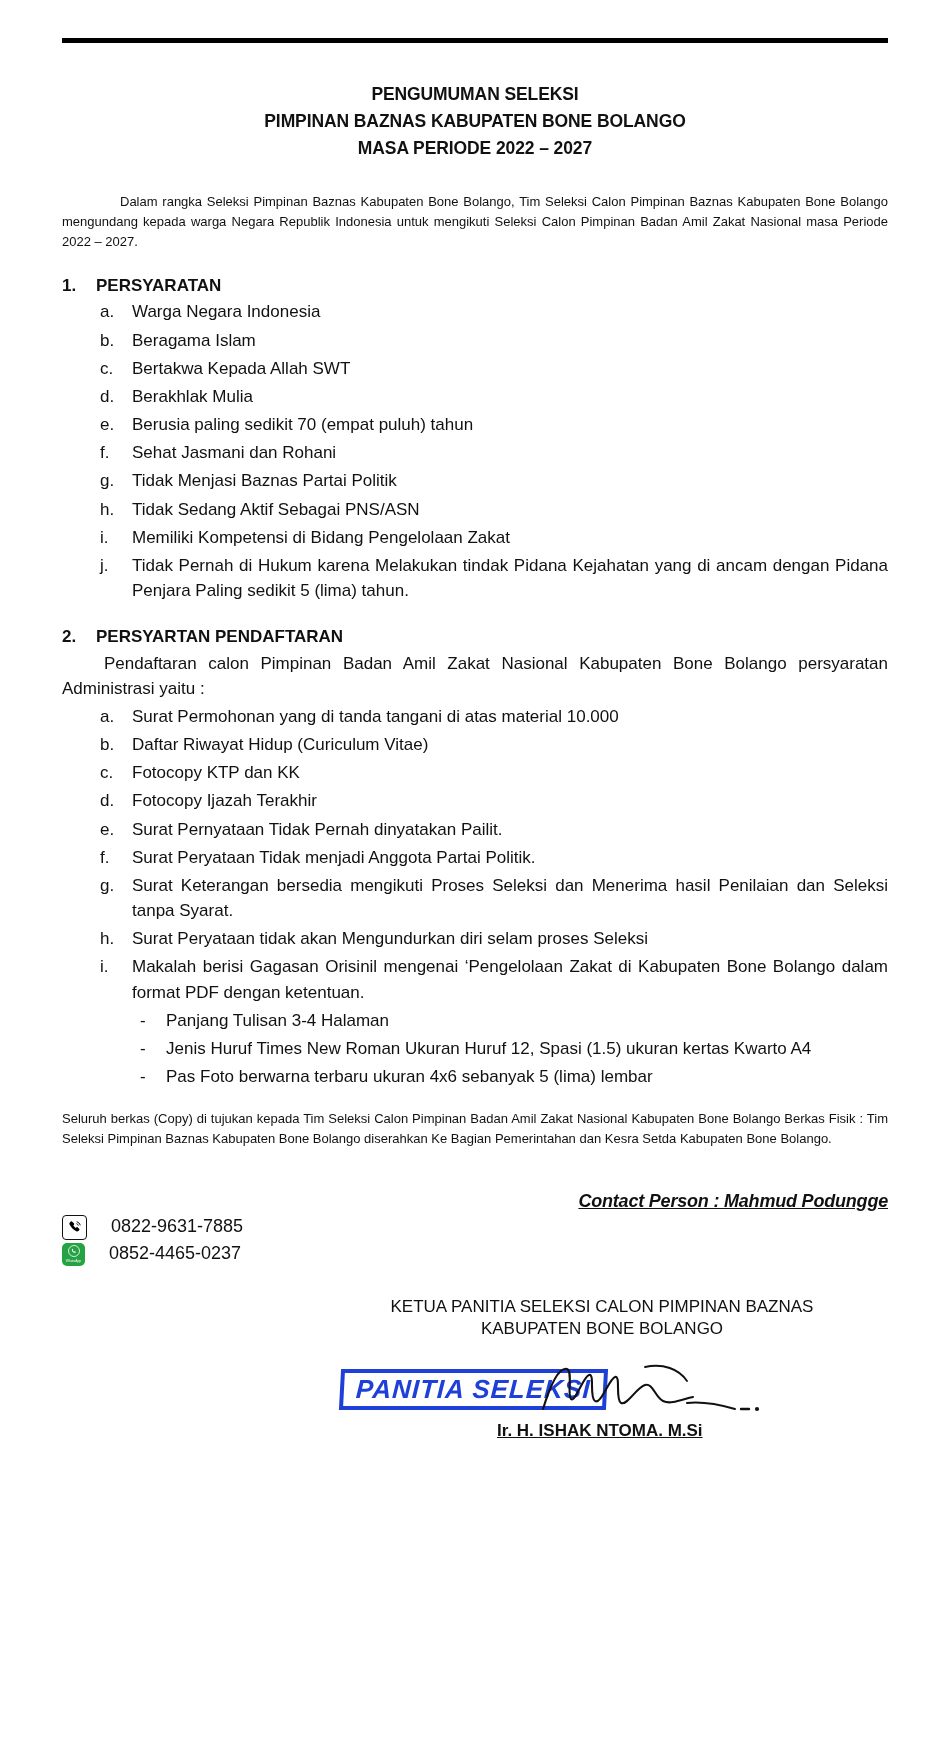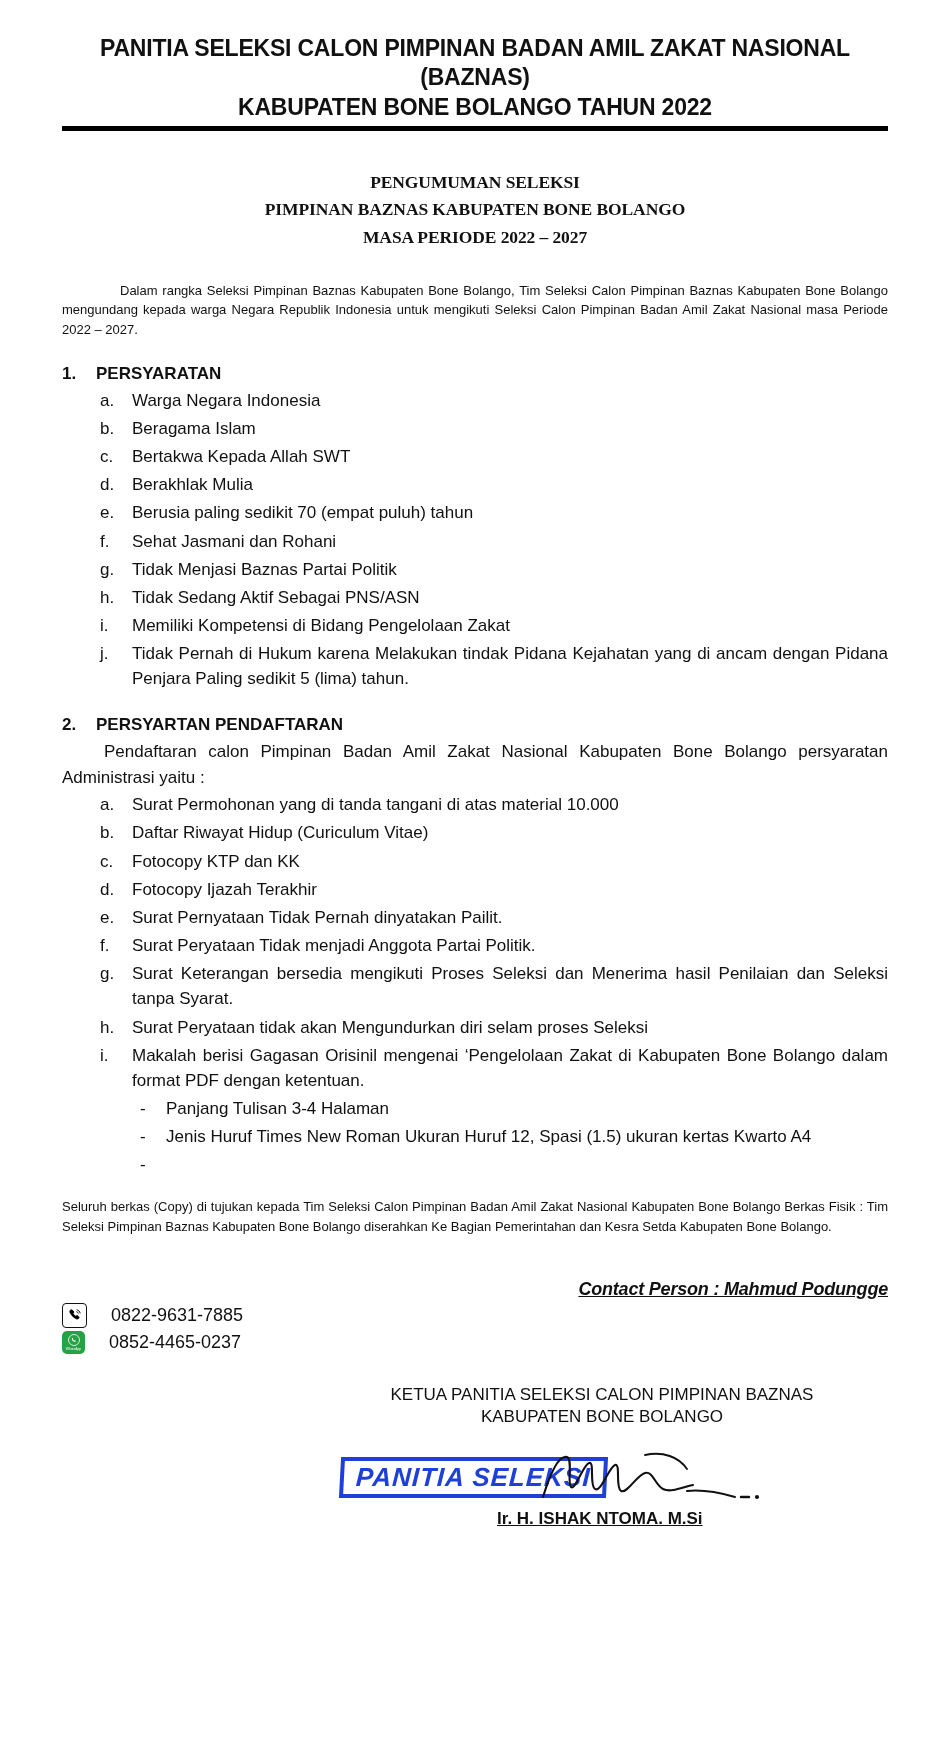--- a/index.html
+++ b/index.html
@@ -36,21 +36,20 @@
   }
 
   
   .subtitle{
     text-align:center;
     font-weight:bold;
     font-size:17.5px;
     line-height:1.55;
     margin-top:38px;
     letter-spacing:-0.1px;
-    font-family:Liberation Serif, serif;
   }
   .subtitle span{display:block;}
 
   
   .para{
     font-size:13px;
     line-height:1.52;
     text-align:justify;
     text-justify:inter-word;
     margin:0;
@@ -209,25 +208,20 @@
     font-size:17px;
     text-decoration:underline;
     white-space:nowrap;
   }
 </style>
 </head>
 <body>
 
 <div class="page">
 
-  <div class="doc-header">
-    <span class="hl">PANITIA SELEKSI CALON PIMPINAN BADAN AMIL ZAKAT NASIONAL</span>
-    <span class="hl">(BAZNAS)</span>
-    <span class="hl">KABUPATEN BONE BOLANGO TAHUN 2022</span>
-  </div>
   <hr class="header-rule">
 
   <div class="subtitle">
     <span>PENGUMUMAN SELEKSI</span>
     <span>PIMPINAN BAZNAS KABUPATEN BONE BOLANGO</span>
     <span>MASA PERIODE 2022 – 2027</span>
   </div>
 
   <p class="para first">Dalam rangka Seleksi Pimpinan Baznas Kabupaten Bone Bolango, Tim Seleksi Calon Pimpinan Baznas Kabupaten Bone Bolango mengundang kepada warga Negara Republik Indonesia untuk mengikuti Seleksi Calon Pimpinan Badan Amil Zakat Nasional masa Periode 2022 – 2027.</p>
 
@@ -328,20 +322,21 @@
       <li>
           <span class="mk">-</span>
           <span class="tx">Panjang Tulisan 3-4 Halaman</span>
         </li>
       <li>
           <span class="mk">-</span>
           <span class="tx">Jenis Huruf Times New Roman Ukuran Huruf 12, Spasi (1.5) ukuran kertas Kwarto A4</span>
         </li>
       <li>
           <span class="mk">-</span>
+          <span class="tx">Pas Foto berwarna terbaru ukuran 4x6 sebanyak 5 (lima) lembar</span>
         </li>
     </ul>
   </div>
 
   <p class="para closing">Seluruh berkas (Copy) di tujukan kepada Tim Seleksi Calon Pimpinan Badan Amil Zakat Nasional Kabupaten Bone Bolango Berkas Fisik : Tim Seleksi Pimpinan Baznas Kabupaten Bone Bolango diserahkan Ke Bagian Pemerintahan dan Kesra Setda Kabupaten Bone Bolango.</p>
 
   <div class="contact">
     <div>
       <span class="contact-title">Contact Person : Mahmud Podungge</span>
     </div>

